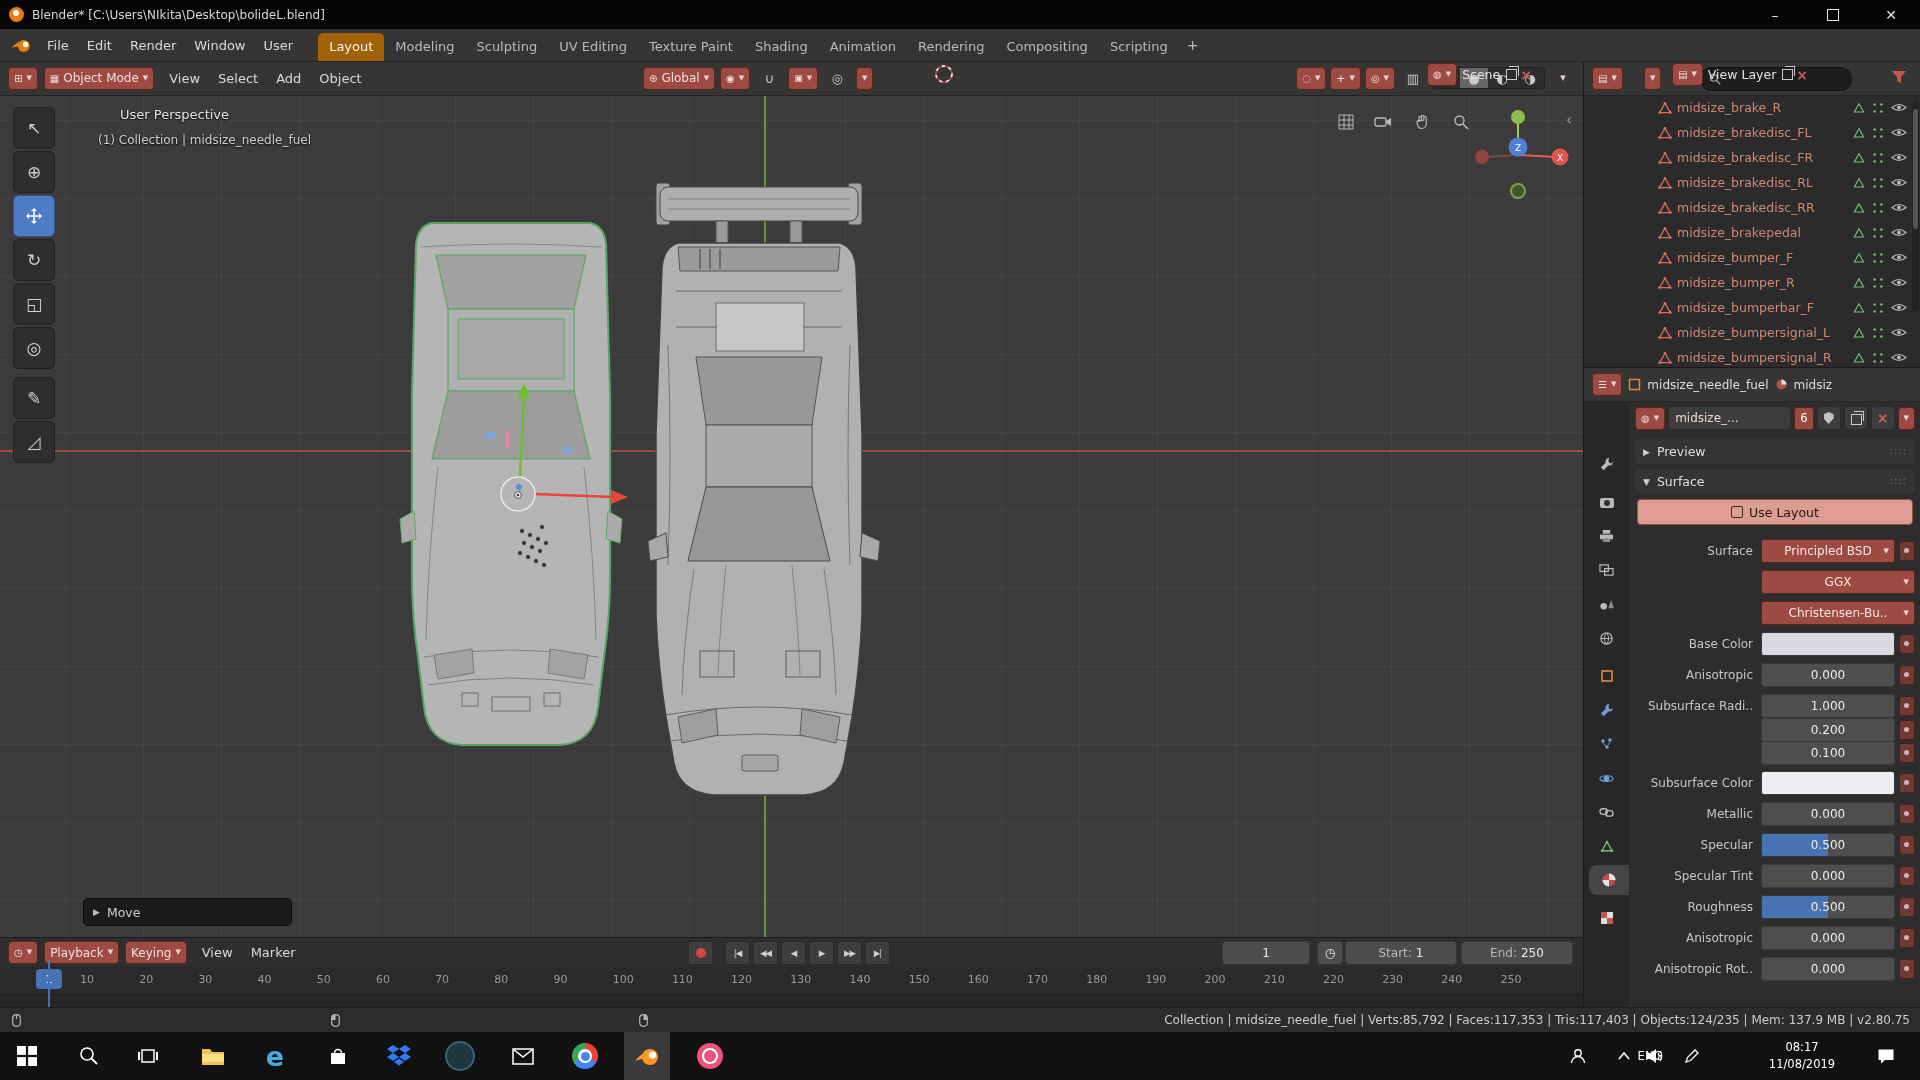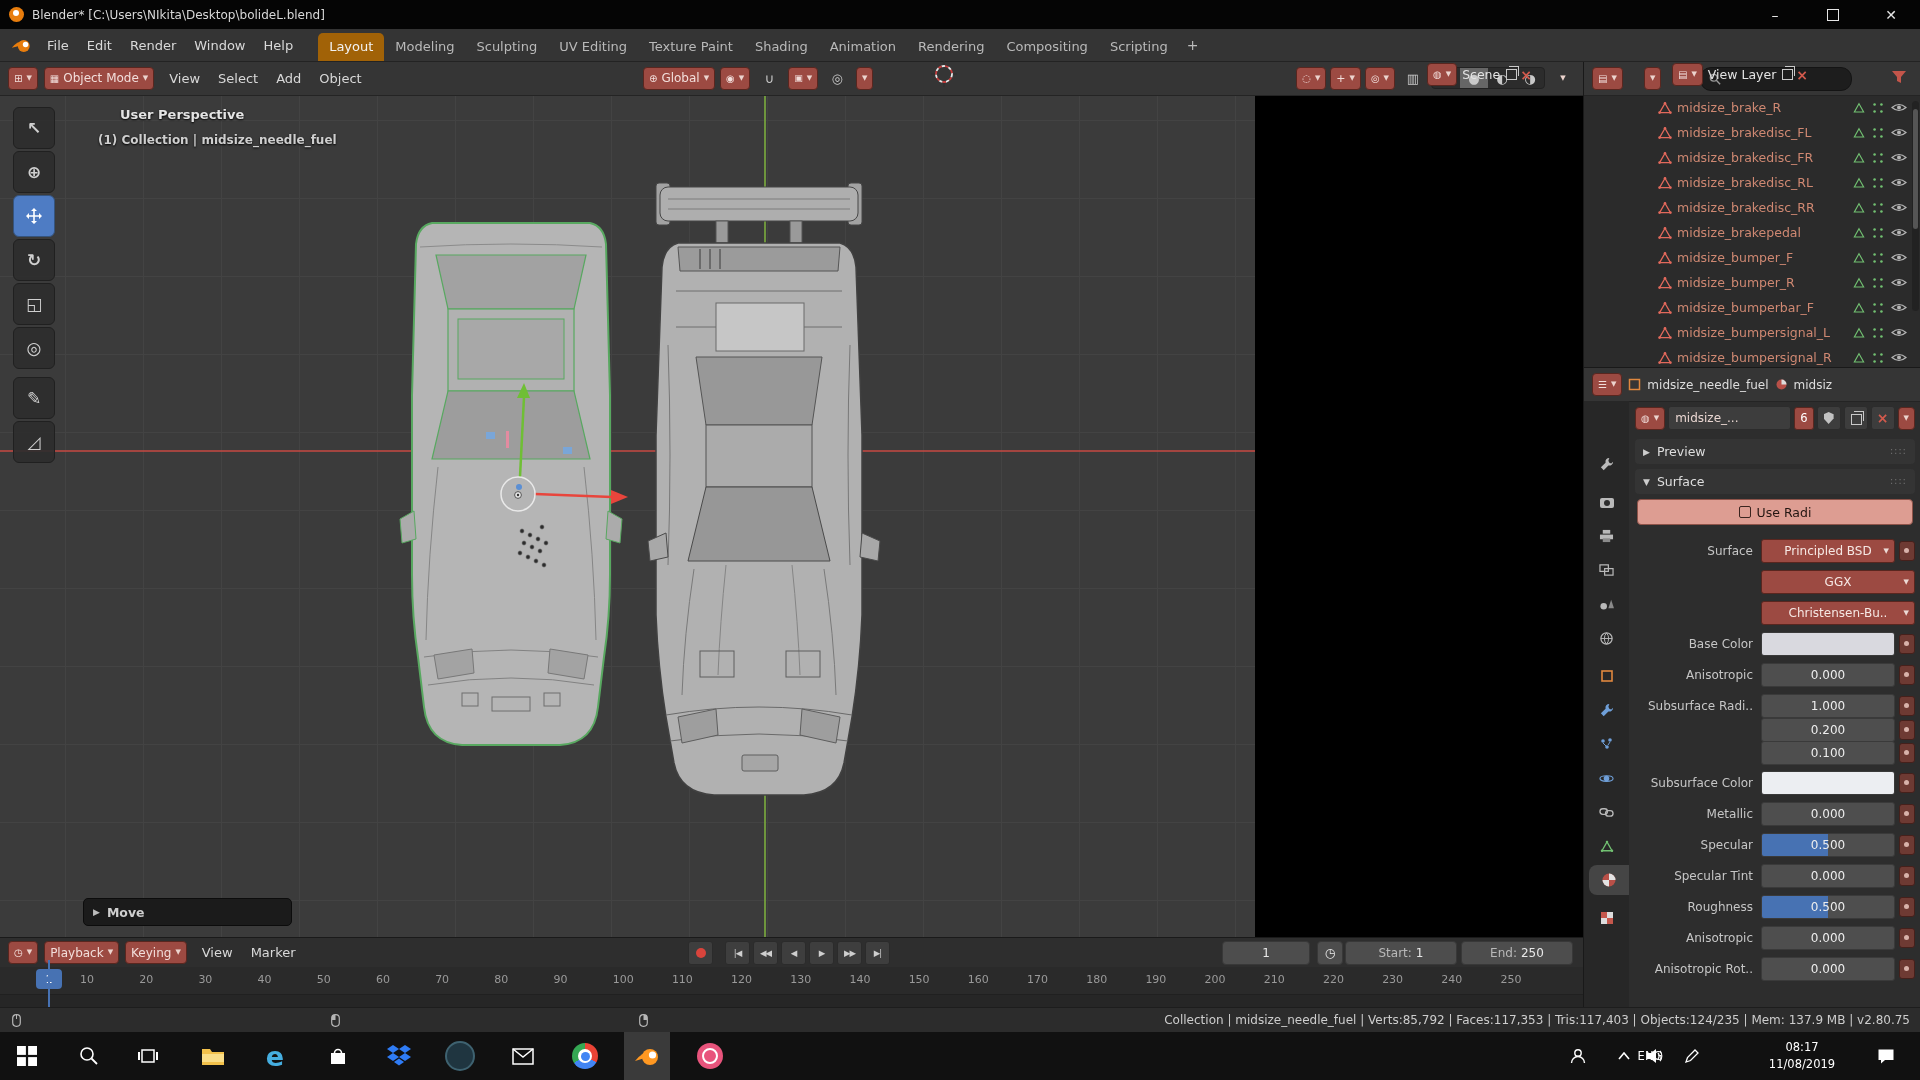--- a/index.html
+++ b/index.html
@@ -30,23 +30,23 @@
   
   #vpheader{left:0;top:61px;width:1583px;height:34px;background:#353535;border-bottom:1px solid #242424;z-index:10}
   .vph-left{position:absolute;left:8px;top:0;height:100%;display:flex;align-items:center;gap:6px}
   .vph-center{position:absolute;left:643px;top:0;height:100%;display:flex;align-items:center;gap:5px}
   .vph-right{position:absolute;right:6px;top:0;height:100%;display:flex;align-items:center;gap:4px}
   .hbtn{height:22px;min-width:22px;display:flex;align-items:center;justify-content:center;color:#c9c9c9;font-size:13px;border-radius:3px;padding:0 3px}
   .seg{display:flex;background:#2c2c2c;border:1px solid #222;border-radius:4px;overflow:hidden}
   .seg .hbtn{border-radius:0;height:20px}
   .seg .hbtn.on{background:#666}
   
-  #vpcanvas{left:0;top:95px;width:1255px;height:842px;background-color:#3b3b3b;overflow:hidden;
+  #vpcanvas{left:0;top:95px;width:1583px;height:842px;background-color:#3b3b3b;overflow:hidden;
     background-image:linear-gradient(#434343 1px,transparent 1px),linear-gradient(90deg,#434343 1px,transparent 1px);
-    background-size:78px 78px;background-position:-13px 25px;font-weight:bold;}
+    background-size:78px 78px;background-position:-13px 25px;}
   .axis-x{position:absolute;left:0;top:355px;width:100%;height:2px;background:rgba(190,72,66,.8);z-index:1}
   .axis-y{position:absolute;left:764px;top:0;width:2px;height:100%;background:rgba(116,160,62,.9);z-index:1}
   #carsvg{position:absolute;left:0;top:0;z-index:2}
   .vp-text1{position:absolute;left:120px;top:12px;color:#e4e4e4;font-size:13px;text-shadow:0 1px 2px #000;z-index:4}
   .vp-text2{position:absolute;left:98px;top:38px;color:#cfcfcf;font-size:12px;text-shadow:0 1px 2px #000;z-index:4}
   #toolbar{position:absolute;left:13px;top:12px;width:42px;display:flex;flex-direction:column;gap:2px;z-index:5}
   .vbtn{width:40px;height:40px;background:#2e2e2eeb;border:1px solid #202020;border-radius:6px;display:flex;align-items:center;justify-content:center;color:#cfcfcf;font-size:17px}
   .vbtn.active{background:#4e7cc4;color:#fff;border-color:#35547e}
   .vbtn.gap{margin-top:6px}
   #navgizmo{position:absolute;left:1462px;top:8px;z-index:5}
@@ -144,21 +144,21 @@
     <path d="M2 12 Q8 5 14 5 L10 10 Z" fill="#e87d0d"></path>
     <circle cx="15" cy="10" r="6.5" fill="#e87d0d"></circle>
     <circle cx="17" cy="8.5" r="3" fill="#fff"></circle>
   </svg>
   <nav style="display:flex">
 
   <span class="menu-item">File</span>
       <span class="menu-item">Edit</span>
       <span class="menu-item">Render</span>
       <span class="menu-item">Window</span>
-      <span class="menu-item">Help</span>
+      <span class="menu-item">User</span>
     </nav>
   <div class="tabs-wrap">
 
   <span class="ws-tab active">Layout</span>
       <span class="ws-tab">Modeling</span>
       <span class="ws-tab">Sculpting</span>
       <span class="ws-tab">UV Editing</span>
       <span class="ws-tab">Texture Paint</span>
       <span class="ws-tab">Shading</span>
       <span class="ws-tab">Animation</span>
@@ -941,21 +941,21 @@
         <span class="grip">∷∷</span>
       </div>
       <div class="sect">
         <span class="arrow">▼</span>
         <span>Surface</span>
         <span class="grip">∷∷</span>
       </div>
 
       <div class="usenodes">
         <span class="un-ic"></span>
-        <span>Use Radi</span>
+        <span>Use Layout</span>
       </div>
 
       <div>
 
           <div class="prow hasdot" data-type="menu">
             <span class="plabel">Surface</span>
             <div class="pfield">
 
               <span class="ptext">Principled BSD</span>
               <span class="pcaret">▼</span>

